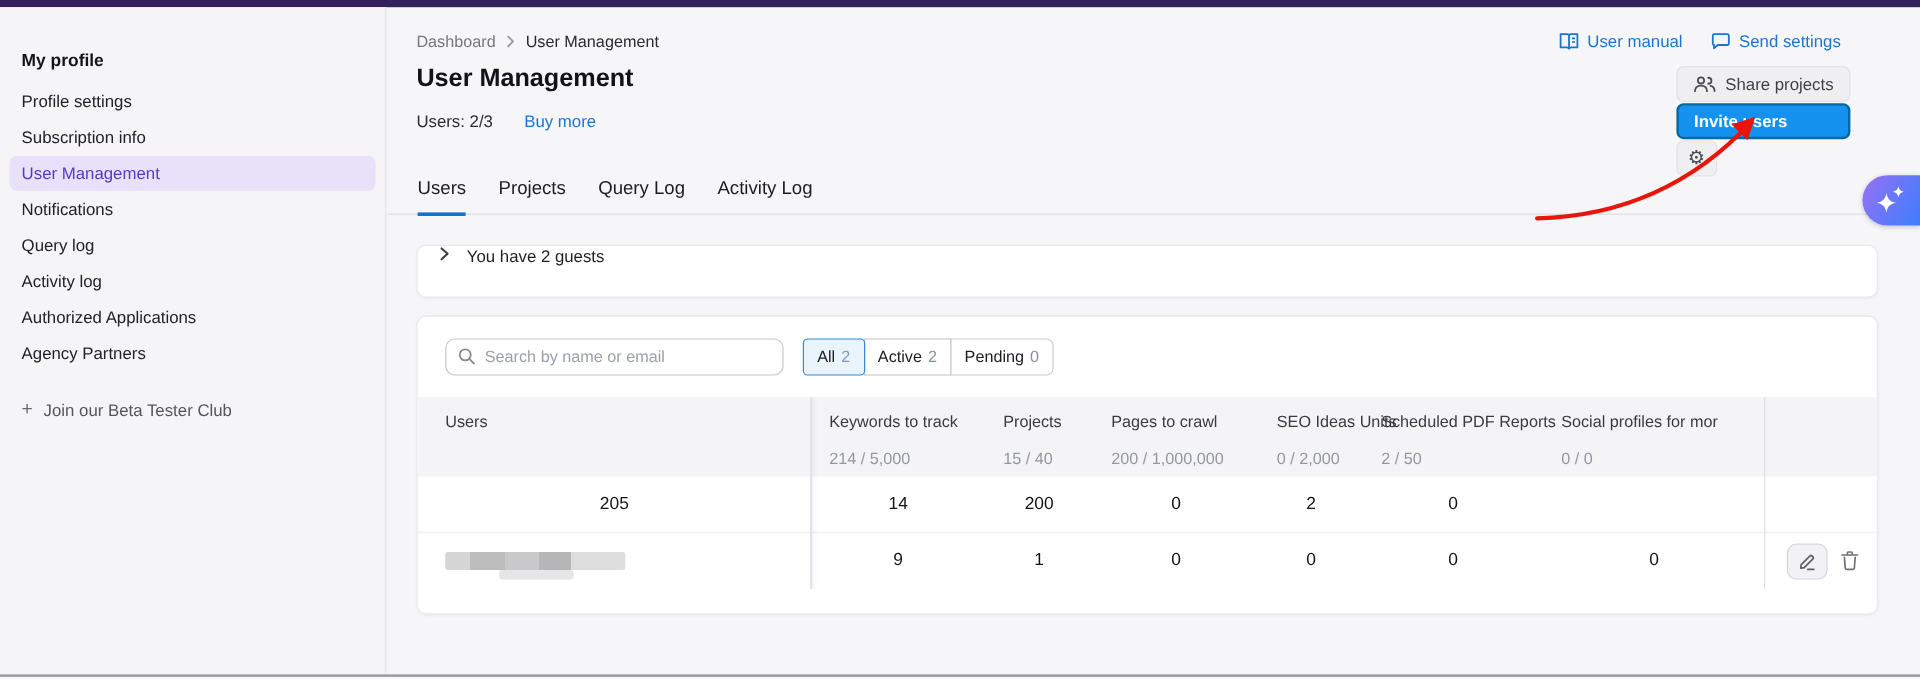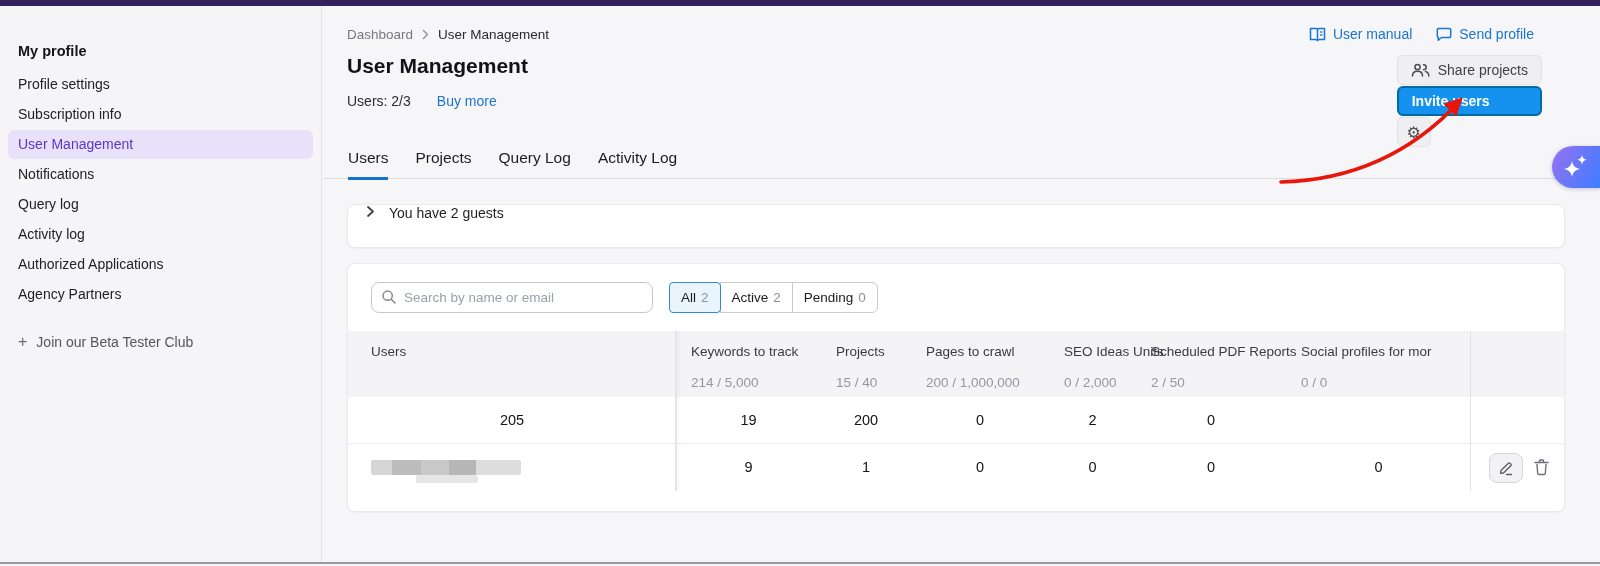--- a/index.html
+++ b/index.html
@@ -170,21 +170,21 @@
           <path d="M1.5 1.5 H7 A1.5 1.5 0 0 1 8.5 3 V13.5 A3 3 0 0 0 6.5 12.5 H1.5 Z M15.5 1.5 H10 A1.5 1.5 0 0 0 8.5 3 V13.5 A3 3 0 0 1 10.5 12.5 H15.5 Z" fill="none" stroke="#1b74cf" stroke-width="1.5" stroke-linejoin="round"></path>
           <line x1="11" y1="5" x2="13.5" y2="5" stroke="#1b74cf" stroke-width="1.3"></line>
           <line x1="11" y1="8" x2="13.5" y2="8" stroke="#1b74cf" stroke-width="1.3"></line>
         </svg>
       <span>User manual</span>
     </span>
     <span class="top-link">
       <svg width="16" height="15" viewBox="0 0 16 15">
           <path d="M2.5 1.5 H13.5 A1.2 1.2 0 0 1 14.7 2.7 V9.3 A1.2 1.2 0 0 1 13.5 10.5 H5.5 L2.3 13.2 V10.5 H2.5 A1.2 1.2 0 0 1 1.3 9.3 V2.7 A1.2 1.2 0 0 1 2.5 1.5 Z" fill="none" stroke="#1b74cf" stroke-width="1.5" stroke-linejoin="round"></path>
         </svg>
-      <span>Send profile</span>
+      <span>Send settings</span>
     </span>
   </div>
 
   <div class="action-row">
     <button class="btn btn-gray">
       <svg width="19" height="14" viewBox="0 0 19 14">
           <circle cx="6.5" cy="4" r="2.6" fill="none" stroke="#4c4c54" stroke-width="1.5"></circle>
           <path d="M1.5 13 C1.5 9.8 3.7 8.3 6.5 8.3 C9.3 8.3 11.5 9.8 11.5 13" fill="none" stroke="#4c4c54" stroke-width="1.5" stroke-linecap="round"></path>
           <path d="M12.5 1.8 C14 1.8 15.2 2.9 15.2 4.3 C15.2 5.7 14 6.8 12.5 6.8" fill="none" stroke="#4c4c54" stroke-width="1.5" stroke-linecap="round"></path>
           <path d="M14.5 8.6 C16.6 9.1 17.8 10.7 17.8 12.9" fill="none" stroke="#4c4c54" stroke-width="1.5" stroke-linecap="round"></path>
@@ -277,21 +277,21 @@
         </div>
       <div class="th th-social">
           <div class="th-label">Social profiles for mor</div>
           <div class="th-sub">0 / 0</div>
         </div>
       <div class="th"></div>
     </div>
 
     <div class="trow trow-1 tgrid">
       <div class="td-val">205</div>
-      <div class="td-val">19</div>
+      <div class="td-val">14</div>
       <div class="td-val">200</div>
       <div class="td-val">0</div>
       <div class="td-val">2</div>
       <div class="td-val">0</div>
       <div class="td-actions"></div>
     </div>
 
     <div class="trow trow-2 tgrid">
       <div class="td-name">
         <div class="blur-wrap">

